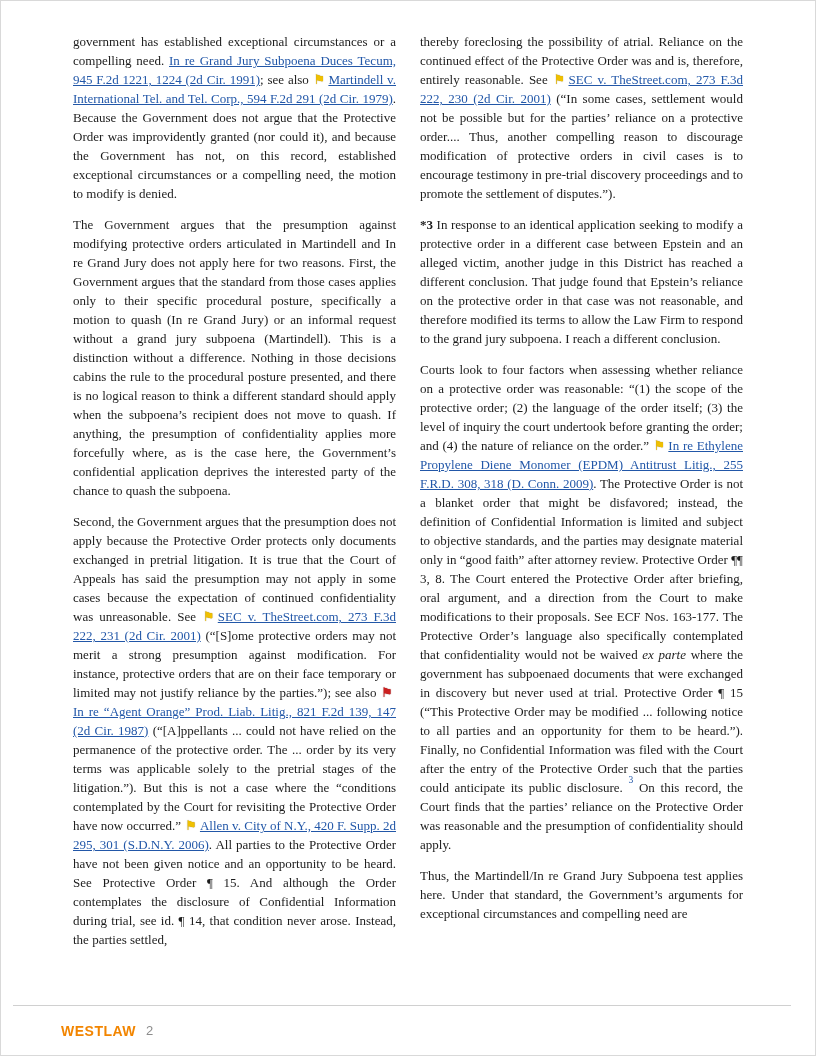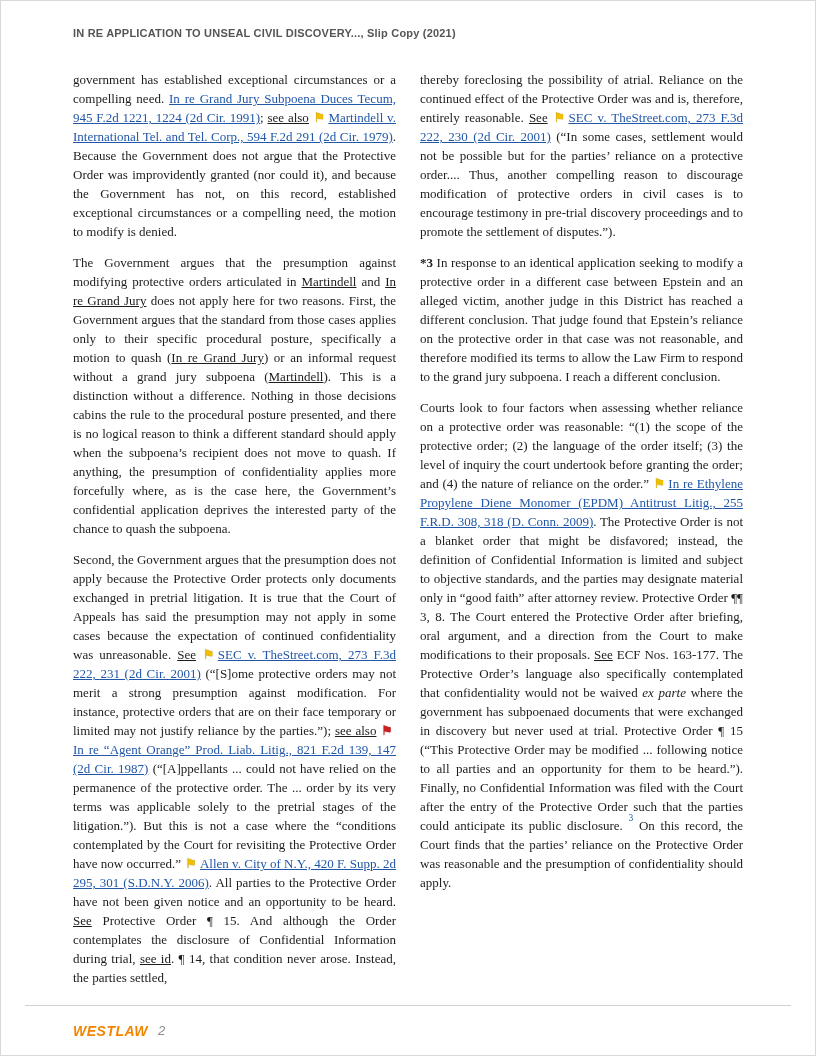--- a/index.html
+++ b/index.html
@@ -35,21 +35,21 @@
     font-size: 13px;
     line-height: 19px;
     text-align: justify;
   }
   .para { margin-bottom: 12px; }
   .link {
     color: #2257a8;
     text-decoration: underline;
     cursor: pointer;
   }
-  .u { text-decoration: underline; }
+  .u { }
   .i { font-style: italic; margin-top: 23px; }
   .b { font-weight: bold; }
   sup.fn {
     color: #2257a8;
     font-size: 9.5px;
     line-height: 0;
     position: relative;
     top: -4px;
     cursor: pointer;
   }
@@ -58,58 +58,55 @@
     font-size: 13px;
     line-height: 0;
     margin: 0 3px 0 1px;
     cursor: pointer;
     font-family: "DejaVu Sans", sans-serif;
   }
   .flag.yellow { color: #f0c000; text-shadow: 0 0 1px #8a6d00; }
   .flag.red { color: #cc1f1f; text-shadow: 0 0 1px #7a0000; }
   .doc-footer {
     position: absolute;
-    left: 24px; right: 24px; bottom: 0;
+    left: 12px; right: 24px; bottom: 0;
     height: 50px;
     border-top: 1px solid #d0d0d0;
     display: flex;
     align-items: center;
     gap: 10px;
     padding: 0 48px;
     font-family: "Liberation Sans", sans-serif;
-    font-style: italic;
   }
   .brand {
     color: #f28500;
     font-weight: bold;
     font-size: 14px;
     letter-spacing: 0.5px;
   }
   .copyright { color: #b2b2b2; font-size: 13px; flex: 1; }
   .pagenum { color: #8c8c8c; font-size: 13px; }
 </style>
 </head>
 <body>
 
 <div class="page">
 
-  <header class="doc-header">
-    <div class="doc-title">IN RE APPLICATION TO UNSEAL CIVIL DISCOVERY..., Slip Copy (2021)</div>
-  </header>
 
   <main class="doc-body">
     <div class="col">
         <p class="para"><span>government has established exceptional circumstances or a compelling need. </span><a class="link">In re Grand Jury Subpoena Duces Tecum, 945 F.2d 1221, 1224 (2d Cir. 1991)</a><span>; </span><span class="u">see also</span><span> </span><span class="flag yellow">⚑</span><a class="link">Martindell v. International Tel. and Tel. Corp., 594 F.2d 291 (2d Cir. 1979)</a><span>. Because the Government does not argue that the Protective Order was improvidently granted (nor could it), and because the Government has not, on this record, established exceptional circumstances or a compelling need, the motion to modify is denied.</span></p>
         <p class="para"><span>The Government argues that the presumption against modifying protective orders articulated in </span><span class="u">Martindell</span><span> and </span><span class="u">In re Grand Jury</span><span> does not apply here for two reasons. First, the Government argues that the standard from those cases applies only to their specific procedural posture, specifically a motion to quash (</span><span class="u">In re Grand Jury</span><span>) or an informal request without a grand jury subpoena (</span><span class="u">Martindell</span><span>). This is a distinction without a difference. Nothing in those decisions cabins the rule to the procedural posture presented, and there is no logical reason to think a different standard should apply when the subpoena’s recipient does not move to quash. If anything, the presumption of confidentiality applies more forcefully where, as is the case here, the Government’s confidential application deprives the interested party of the chance to quash the subpoena.</span></p>
         <p class="para"><span>Second, the Government argues that the presumption does not apply because the Protective Order protects only documents exchanged in pretrial litigation. It is true that the Court of Appeals has said the presumption may not apply in some cases because the expectation of continued confidentiality was unreasonable. </span><span class="u">See</span><span> </span><span class="flag yellow">⚑</span><a class="link">SEC v. TheStreet.com, 273 F.3d 222, 231 (2d Cir. 2001)</a><span> (“[S]ome protective orders may not merit a strong presumption against modification. For instance, protective orders that are on their face temporary or limited may not justify reliance by the parties.”); </span><span class="u">see also</span><span> </span><span class="flag red">⚑</span><a class="link">In re “Agent Orange” Prod. Liab. Litig., 821 F.2d 139, 147 (2d Cir. 1987)</a><span> (“[A]ppellants ... could not have relied on the permanence of the protective order. The ... order by its very terms was applicable solely to the pretrial stages of the litigation.”). But this is not a case where the “conditions contemplated by the Court for revisiting the Protective Order have now occurred.” </span><span class="flag yellow">⚑</span><a class="link">Allen v. City of N.Y., 420 F. Supp. 2d 295, 301 (S.D.N.Y. 2006)</a><span>. All parties to the Protective Order have not been given notice and an opportunity to be heard. </span><span class="u">See</span><span> Protective Order ¶ 15. And although the Order contemplates the disclosure of Confidential Information during trial, </span><span class="u">see id</span><span>. ¶ 14, that condition never arose. Instead, the parties settled,</span></p>
       </div>
     <div class="col">
         <p class="para"><span>thereby foreclosing the possibility of atrial. Reliance on the continued effect of the Protective Order was and is, therefore, entirely reasonable. </span><span class="u">See</span><span> </span><span class="flag yellow">⚑</span><a class="link">SEC v. TheStreet.com, 273 F.3d 222, 230 (2d Cir. 2001)</a><span> (“In some cases, settlement would not be possible but for the parties’ reliance on a protective order.... Thus, another compelling reason to discourage modification of protective orders in civil cases is to encourage testimony in pre-trial discovery proceedings and to promote the settlement of disputes.”).</span></p>
         <p class="para"><span class="b">*3</span><span> In response to an identical application seeking to modify a protective order in a different case between Epstein and an alleged victim, another judge in this District has reached a different conclusion. That judge found that Epstein’s reliance on the protective order in that case was not reasonable, and therefore modified its terms to allow the Law Firm to respond to the grand jury subpoena. I reach a different conclusion.</span></p>
         <p class="para"><span>Courts look to four factors when assessing whether reliance on a protective order was reasonable: “(1) the scope of the protective order; (2) the language of the order itself; (3) the level of inquiry the court undertook before granting the order; and (4) the nature of reliance on the order.” </span><span class="flag yellow">⚑</span><a class="link">In re Ethylene Propylene Diene Monomer (EPDM) Antitrust Litig., 255 F.R.D. 308, 318 (D. Conn. 2009)</a><span>. The Protective Order is not a blanket order that might be disfavored; instead, the definition of Confidential Information is limited and subject to objective standards, and the parties may designate material only in “good faith” after attorney review. Protective Order ¶¶ 3, 8. The Court entered the Protective Order after briefing, oral argument, and a direction from the Court to make modifications to their proposals. </span><span class="u">See</span><span> ECF Nos. 163-177. The Protective Order’s language also specifically contemplated that confidentiality would not be waived </span><span class="i">ex parte</span><span> where the government has subpoenaed documents that were exchanged in discovery but never used at trial. Protective Order ¶ 15 (“This Protective Order may be modified ... following notice to all parties and an opportunity for them to be heard.”). Finally, no Confidential Information was filed with the Court after the entry of the Protective Order such that the parties could anticipate its public disclosure. </span><sup class="fn">3</sup><span> On this record, the Court finds that the parties’ reliance on the Protective Order was reasonable and the presumption of confidentiality should apply.</span></p>
+        <p class="para"><span>Thus, the </span><span class="u">Martindell</span><span>/</span><span class="u">In re Grand Jury Subpoena</span><span> test applies here. Under that standard, the Government’s arguments for exceptional circumstances and compelling need are</span></p>
       </div>
   </main>
 
   <footer class="doc-footer">
     <span class="brand">WESTLAW</span>
     <span class="pagenum">2</span>
   </footer>
 
 </div>
 

